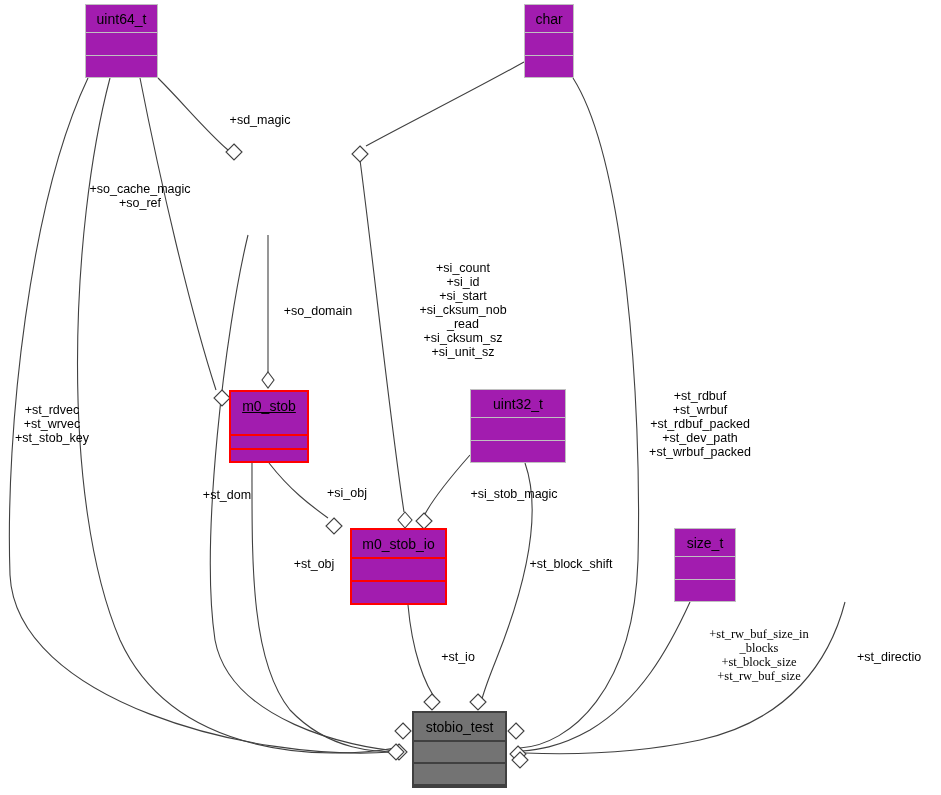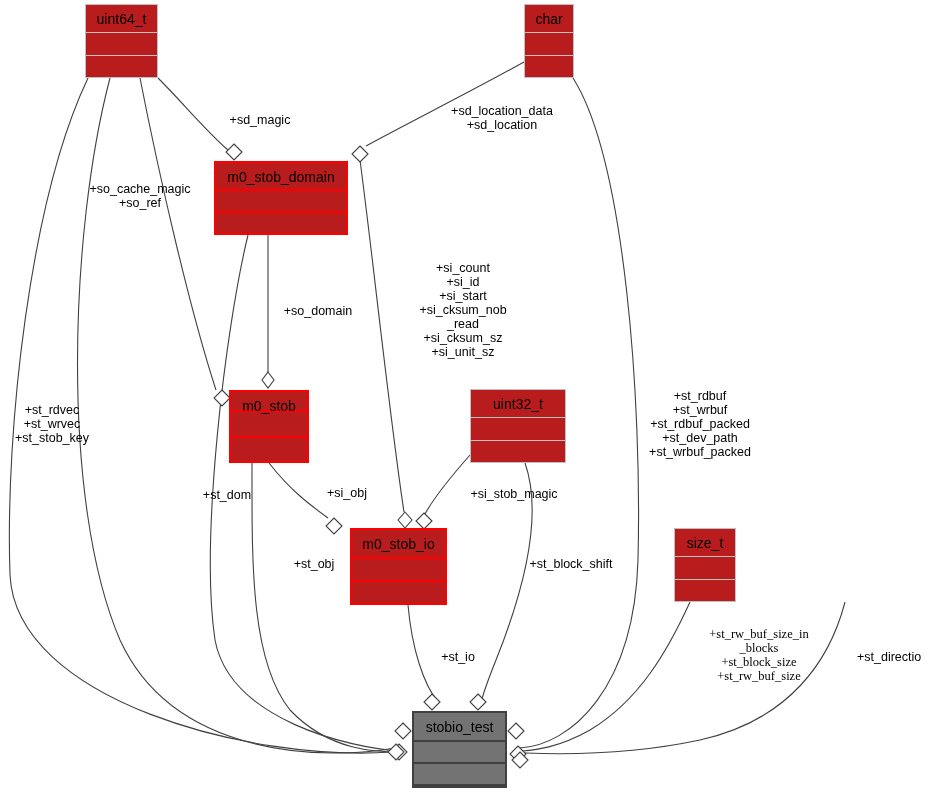--- a/index.html
+++ b/index.html
@@ -21,21 +21,21 @@
     position: absolute;
     left: 0;
     top: 0;
     width: 941px;
     height: 795px;
     pointer-events: none;
   }
   .uml-node {
     position: absolute;
     box-sizing: border-box;
-    background: #b91c1c;
+    background: #a21caf;
     border: 1px solid #c0c0c0;
     display: flex;
     flex-direction: column;
   }
   .uml-node .title {
     text-align: center;
     font-size: 14px;
     color: #000000;
     line-height: 1;
     padding-top: 7px;
@@ -142,28 +142,23 @@
     <div class="compartment"></div>
     <div class="compartment last"></div>
   </div>
 
   <div class="uml-node plain" style="left:524px; top:4px; width:50px; height:74px;">
     <div class="title" style="height:28px;">char</div>
     <div class="compartment"></div>
     <div class="compartment last"></div>
   </div>
 
-  <div class="uml-node red" style="left:214px; top:161px; width:134px; height:74px;">
-    <div class="title" style="height:28px;">m0_stob_domain</div>
-    <div class="compartment"></div>
-    <div class="compartment last"></div>
-  </div>
 
   <div class="uml-node red" style="left:229px; top:390px; width:80px; height:73px;">
-    <div class="title" style="height:20px;">m0_stob</div>
+    <div class="title" style="height:44px;text-decoration:underline;">m0_stob</div>
     <div class="compartment"></div>
     <div class="compartment last"></div>
   </div>
 
   <div class="uml-node plain" style="left:470px; top:389px; width:96px; height:74px;">
     <div class="title" style="height:28px;">uint32_t</div>
     <div class="compartment"></div>
     <div class="compartment last"></div>
   </div>
 
@@ -180,22 +175,20 @@
   </div>
 
 
   <div class="uml-node focus" style="left:412px; top:711px; width:95px; height:77px;">
     <div class="title" style="height:29px;">stobio_test</div>
     <div class="compartment"></div>
     <div class="compartment last"></div>
   </div>
 
   <div class="edge-label" style="left:218px; top:113px; width:84px;">+sd_magic</div>
-  <div class="edge-label" style="left:438px; top:104px; width:128px;">+sd_location_data
-+sd_location</div>
   <div class="edge-label" style="left:78px; top:182px; width:124px;">+so_cache_magic
 +so_ref</div>
   <div class="edge-label" style="left:405px; top:261px; width:116px;">+si_count
 +si_id
 +si_start
 +si_cksum_nob
 _read
 +si_cksum_sz
 +si_unit_sz</div>
   <div class="edge-label" style="left:272px; top:304px; width:92px;">+so_domain</div>

